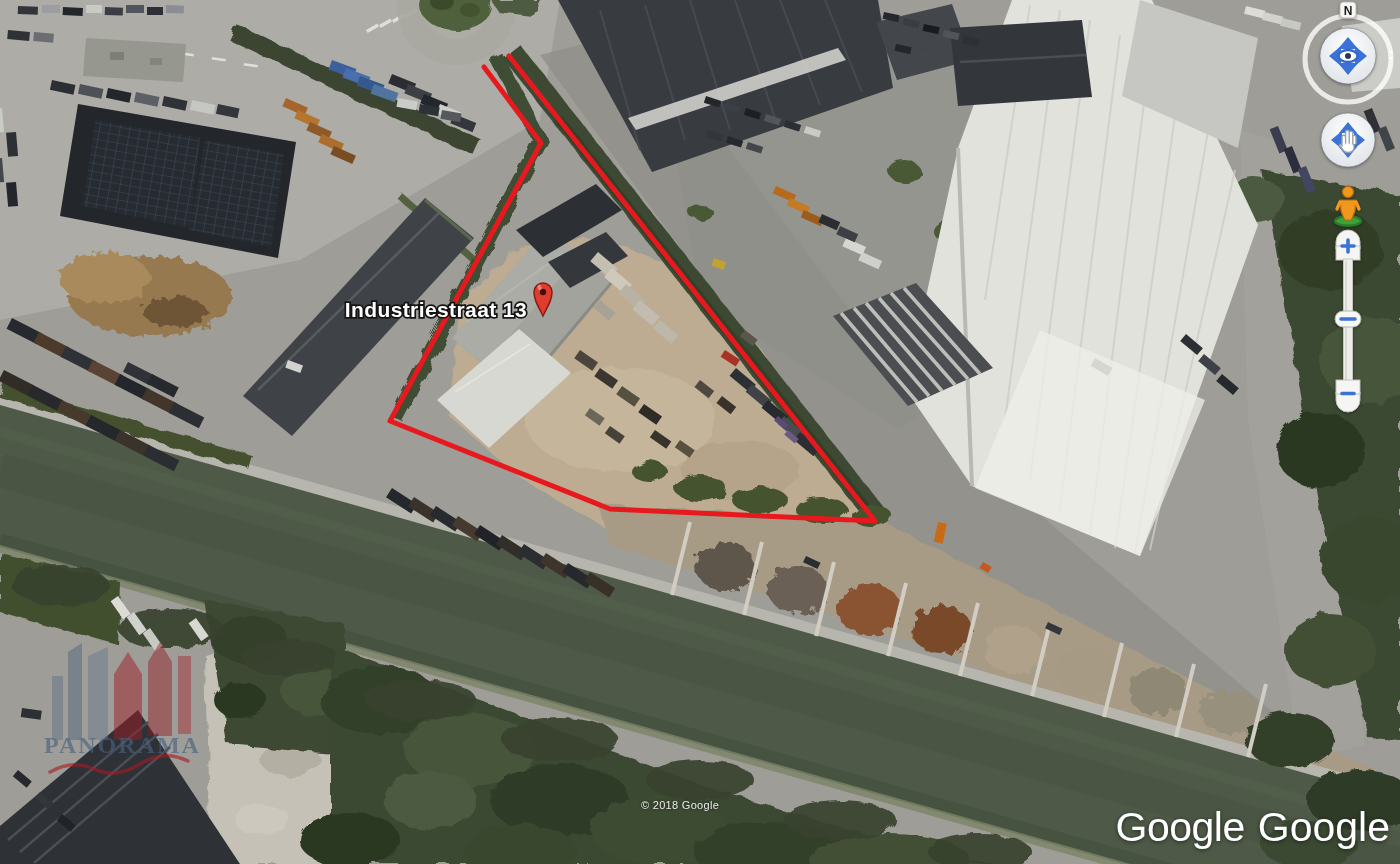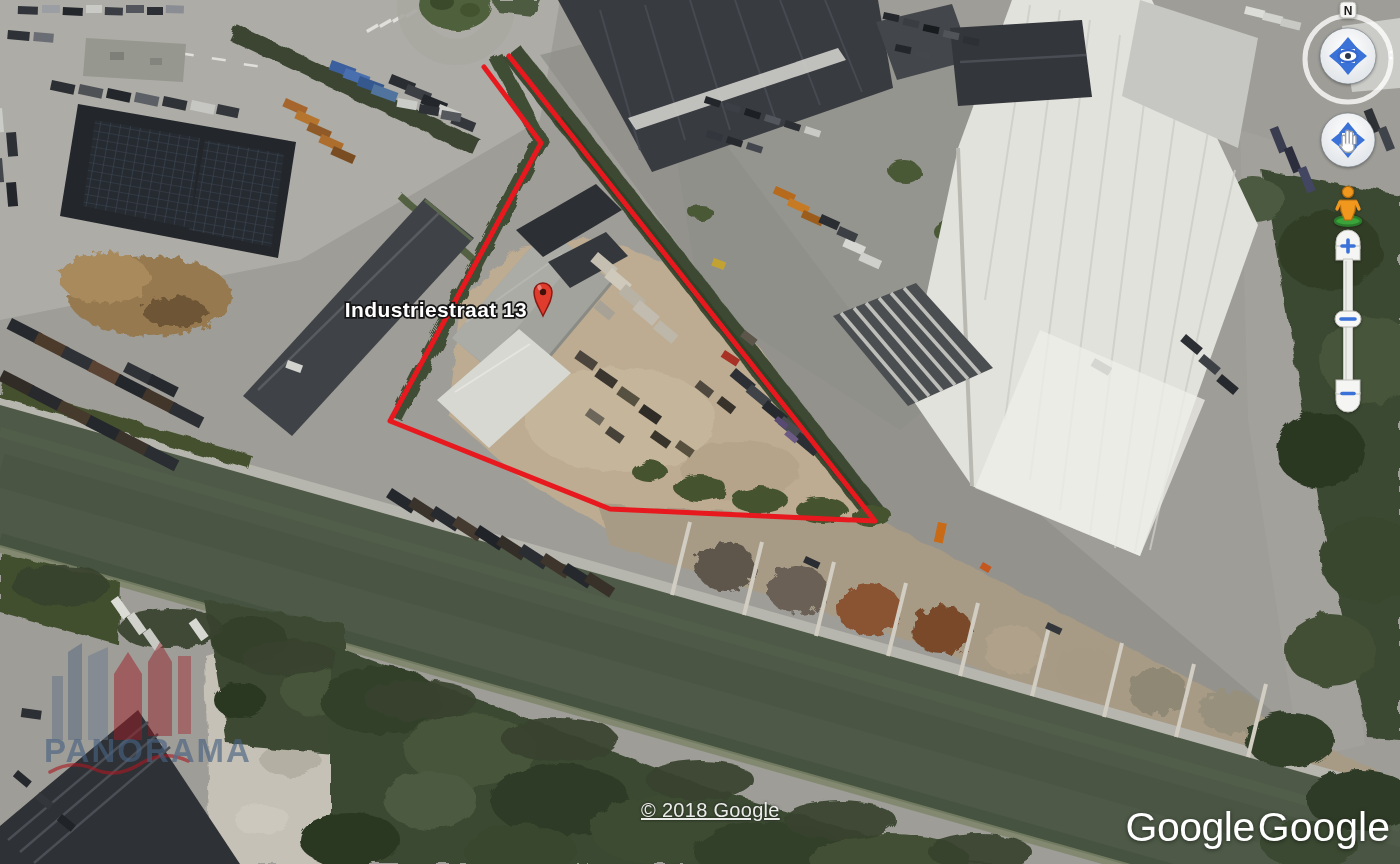--- a/index.html
+++ b/index.html
@@ -1,27 +1,27 @@
 <!DOCTYPE html>
 <html><head>
 <meta charset="utf-8">
 <style>
   html,body{margin:0;padding:0;background:#222;}
   .stage{position:relative;width:1400px;height:864px;overflow:hidden;background:#9e9d97;
          font-family:"Liberation Sans",sans-serif;}
   .stage svg.map{position:absolute;left:0;top:0;}
-  .copyright{position:absolute;left:641px;top:799px;font-size:20px;color:rgba(246,246,246,.95);
-             text-shadow:0 0 3px rgba(0,0,0,.65);letter-spacing:.3px;white-space:nowrap;text-decoration:underline;}
+  .copyright{position:absolute;left:641px;top:799px;font-size:11px;color:rgba(246,246,246,.95);
+             text-shadow:0 0 3px rgba(0,0,0,.65);letter-spacing:.3px;white-space:nowrap;}
   .brand{position:absolute;right:10px;bottom:16px;color:#fff;font-size:41px;line-height:1;
-         text-shadow:0 1px 4px rgba(0,0,0,.55);display:flex;gap:3px;align-items:baseline;}
+         text-shadow:0 1px 4px rgba(0,0,0,.55);display:flex;gap:13px;align-items:baseline;}
   .brand .g{font-weight:bold;letter-spacing:-.5px;font-weight:500;}
   .brand .e{letter-spacing:0;}
   .watermark{position:absolute;left:42px;top:632px;width:180px;height:160px;opacity:.82;pointer-events:none;}
-  .wm-text{position:absolute;left:2px;top:100px;font-size:33px;font-weight:bold;letter-spacing:2px;
-           color:rgba(72,98,130,.78);white-space:nowrap;}
+  .wm-text{position:absolute;left:2px;top:100px;font-size:24px;font-weight:bold;letter-spacing:2px;
+           color:rgba(72,98,130,.78);white-space:nowrap;font-family:Liberation Serif, serif;}
   .nav{position:absolute;left:1294px;top:0;width:108px;height:420px;}
   text.place{font-family:"Liberation Sans",sans-serif;font-size:21px;font-weight:bold;fill:#ffffff;
              stroke:#141414;stroke-width:3.4px;paint-order:stroke;letter-spacing:.4px;}
   .nv{filter:drop-shadow(0 1px 1.5px rgba(0,0,0,.35));}
 </style>
 </head>
 <body>
 
 <div class="stage">
 

